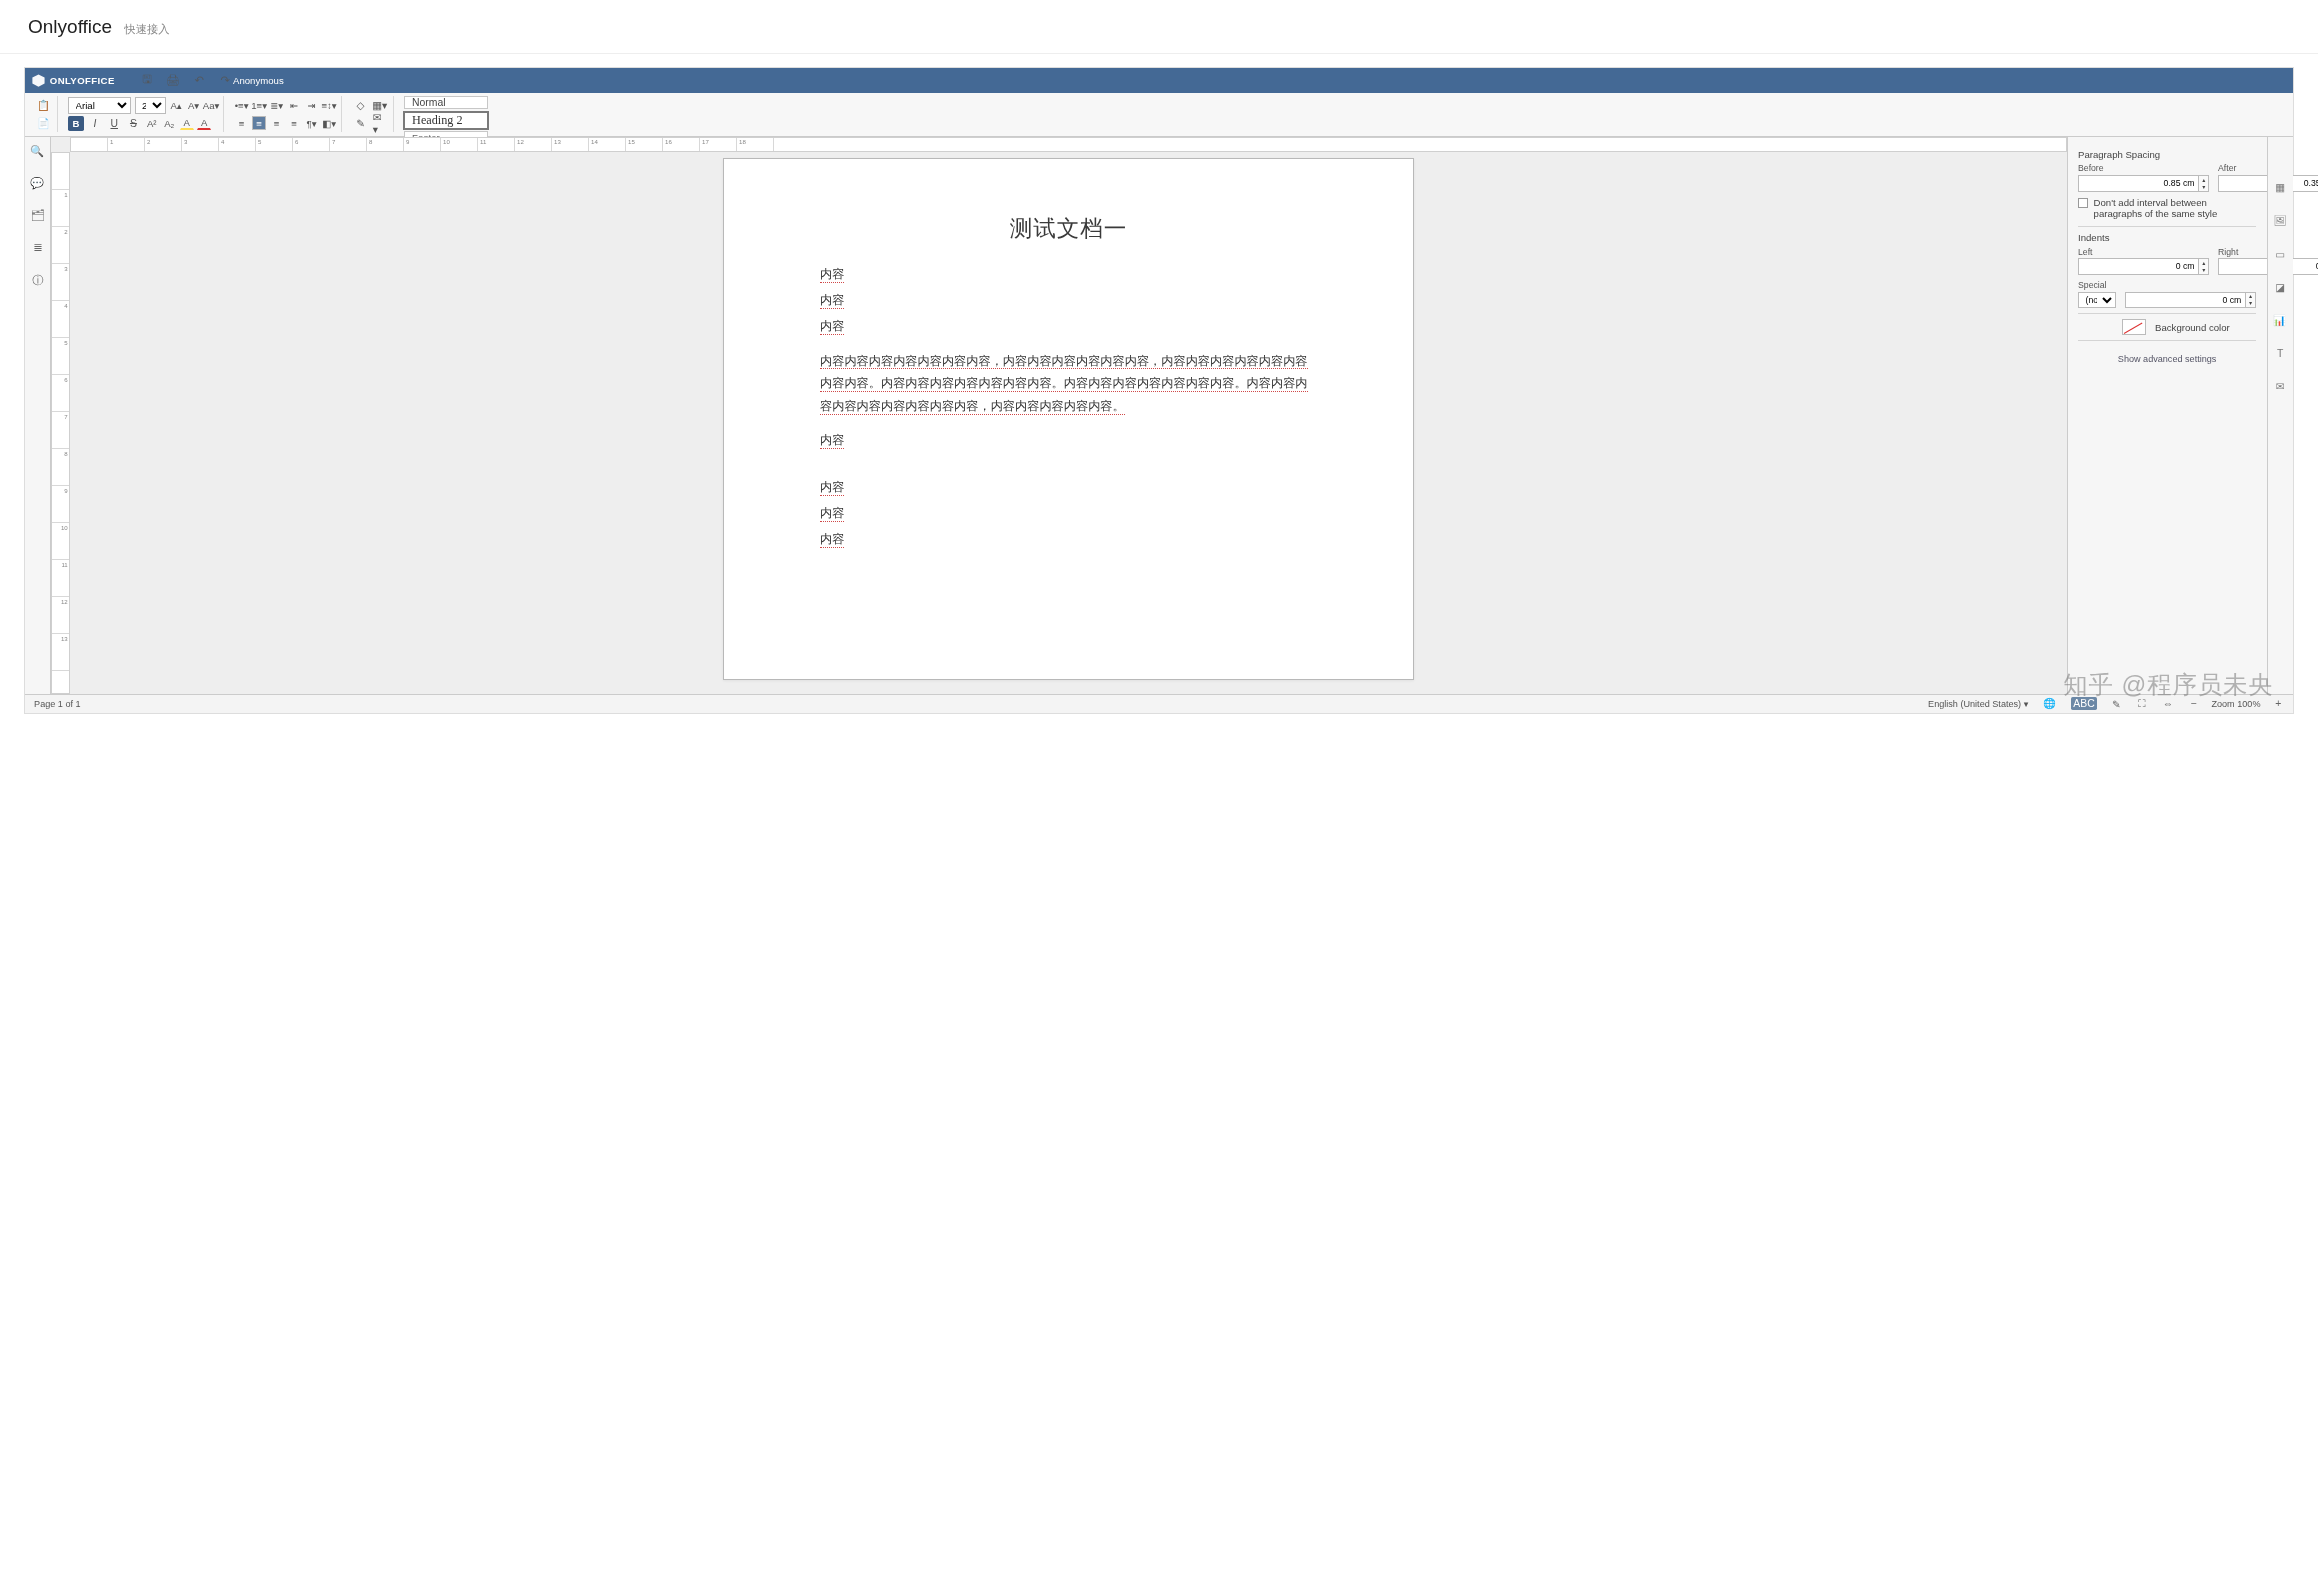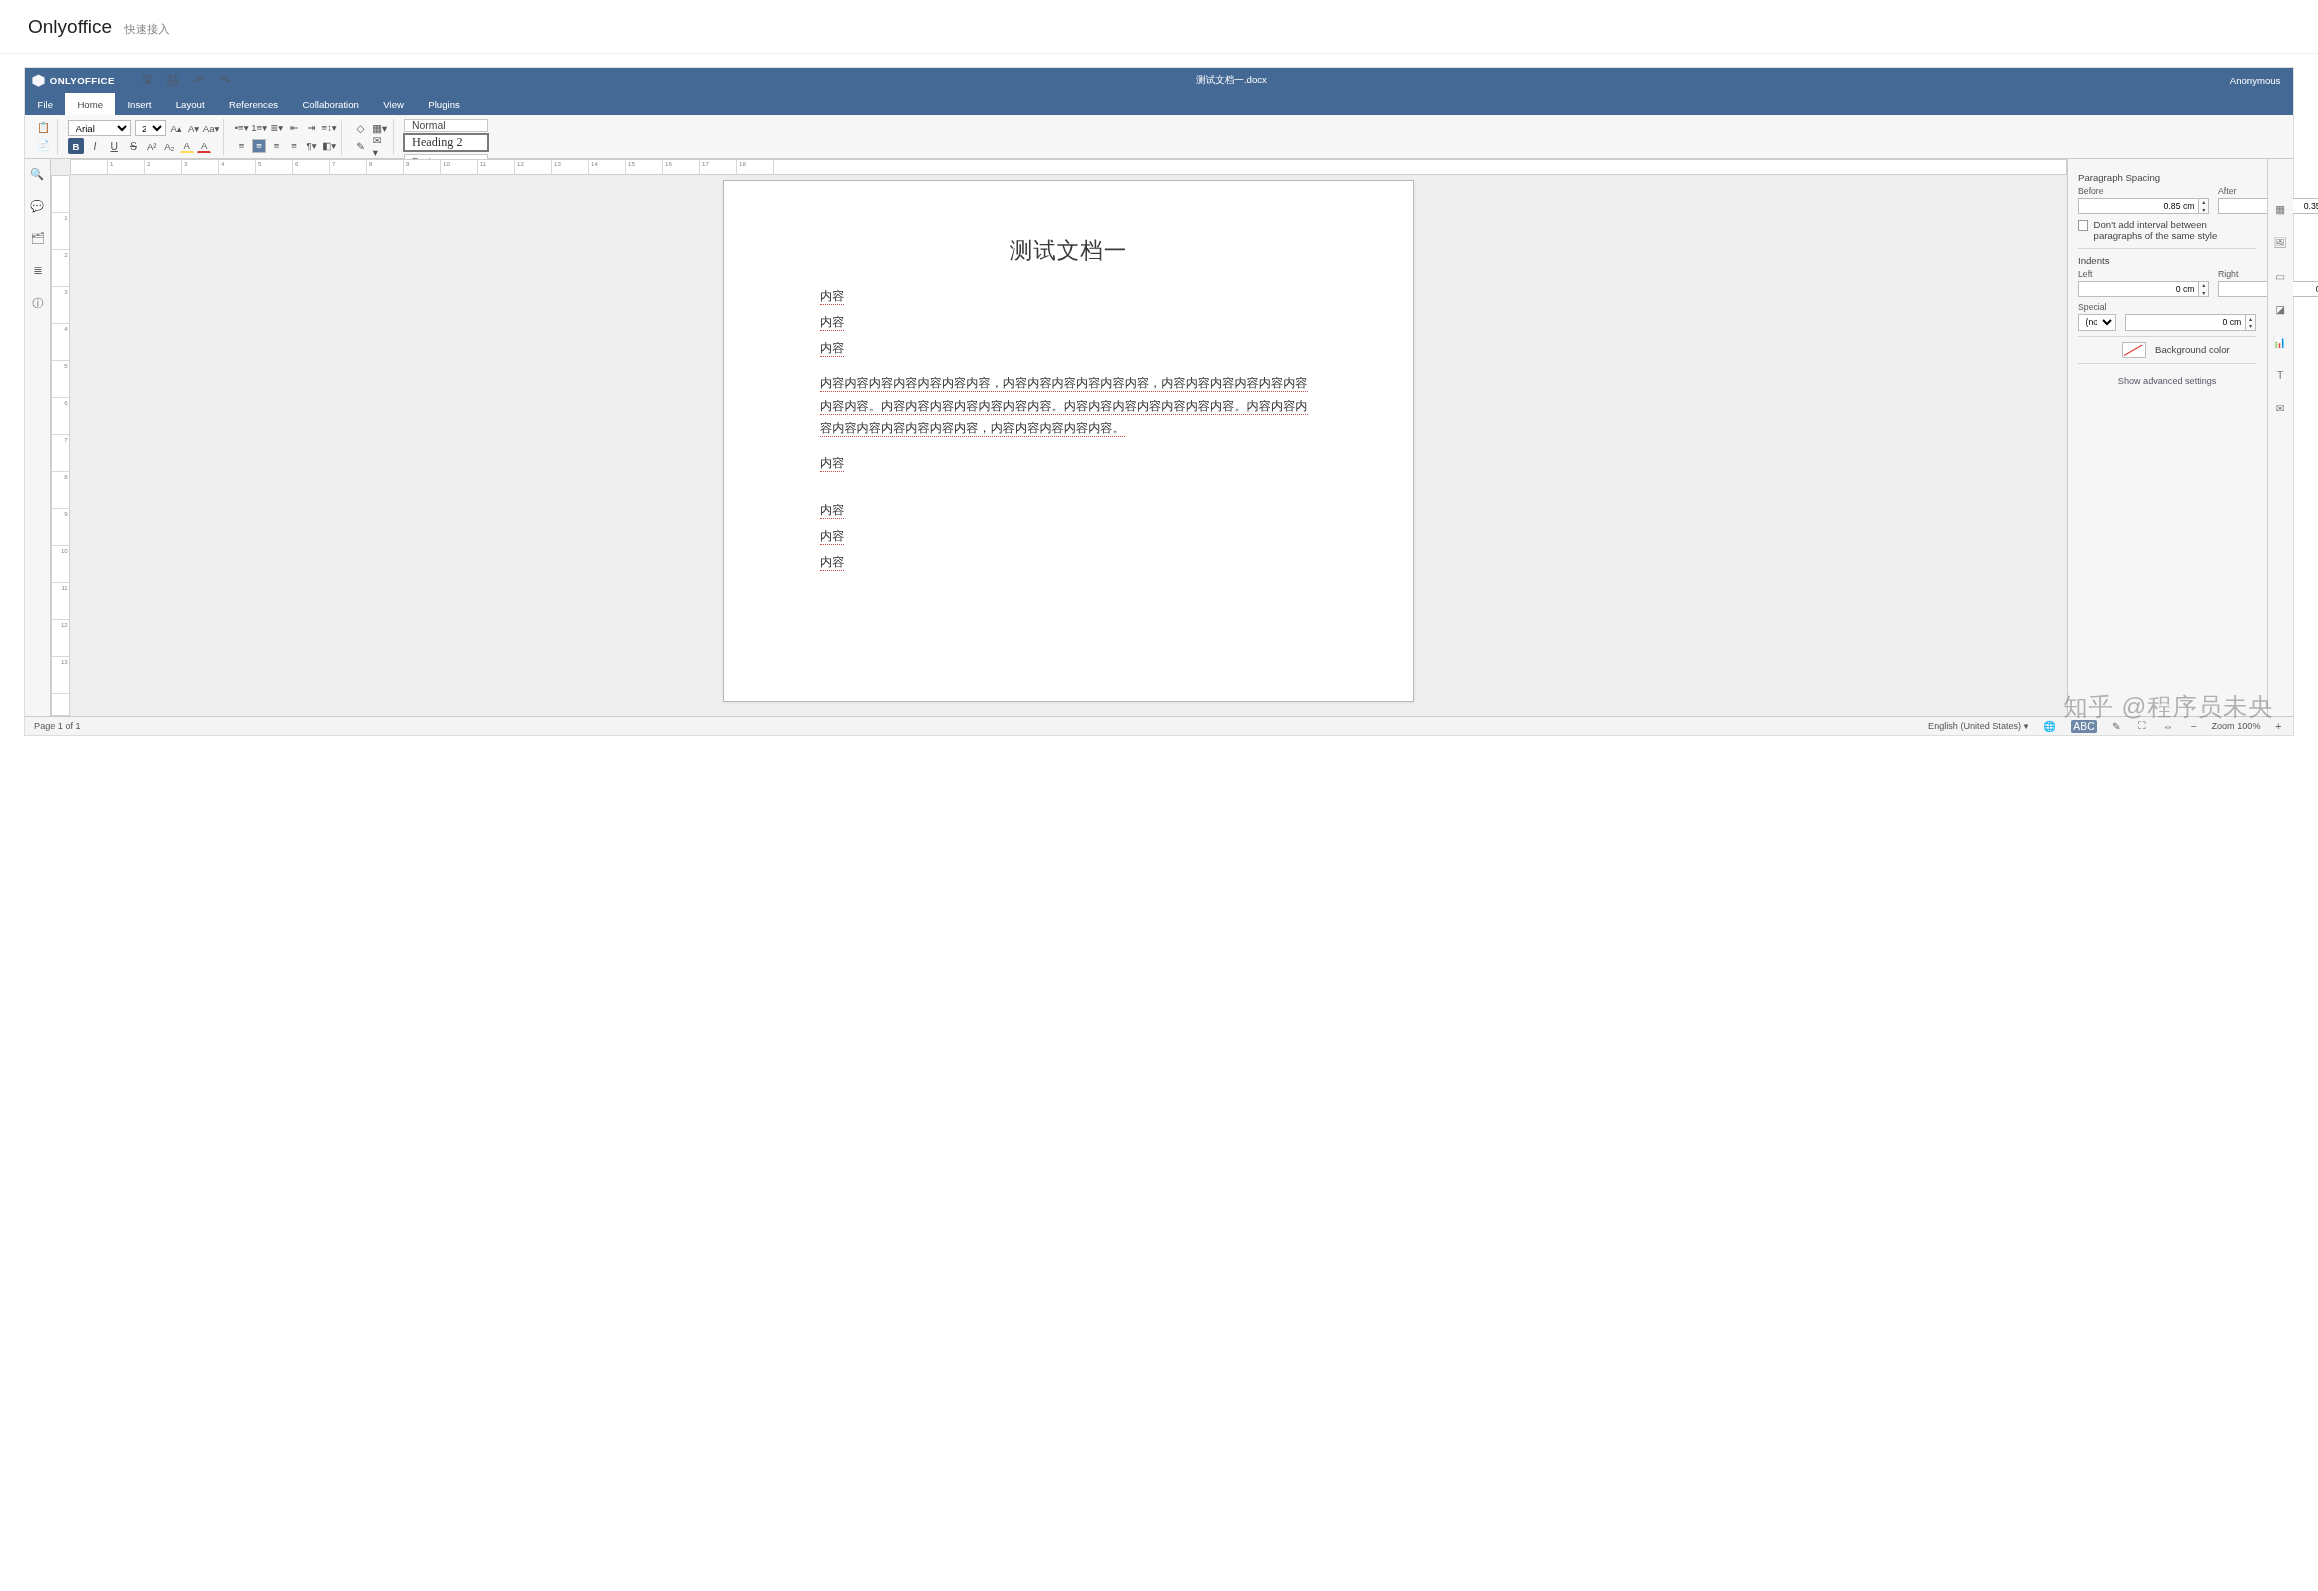--- a/index.html
+++ b/index.html
@@ -116,34 +116,23 @@
     <div class="logo">
       <span class="logo-ic"></span>
       <span>ONLYOFFICE</span>
     </div>
     <div class="qa">
       <span class="ico">🖫</span>
       <span class="ico">🖨</span>
       <span class="ico">↶</span>
       <span class="ico">↷</span>
     </div>
-    <div class="spacer">测试文档一.docx</div>
     <div class="user">Anonymous</div>
   </div>
 
-  <div class="menubar">
-    <div class="mtab">File</div>
-    <div class="mtab active">Home</div>
-    <div class="mtab">Insert</div>
-    <div class="mtab">Layout</div>
-    <div class="mtab">References</div>
-    <div class="mtab">Collaboration</div>
-    <div class="mtab">View</div>
-    <div class="mtab">Plugins</div>
-  </div>
 
   <div class="ribbon">
     <div class="grp">
       <span class="ico">📋</span>
       <span class="ico">📄</span>
     </div>
     <div class="grp">
       <div class="row">
         <select class="font"><option>Arial</option></select>
         <select class="size"><option>20</option></select>

